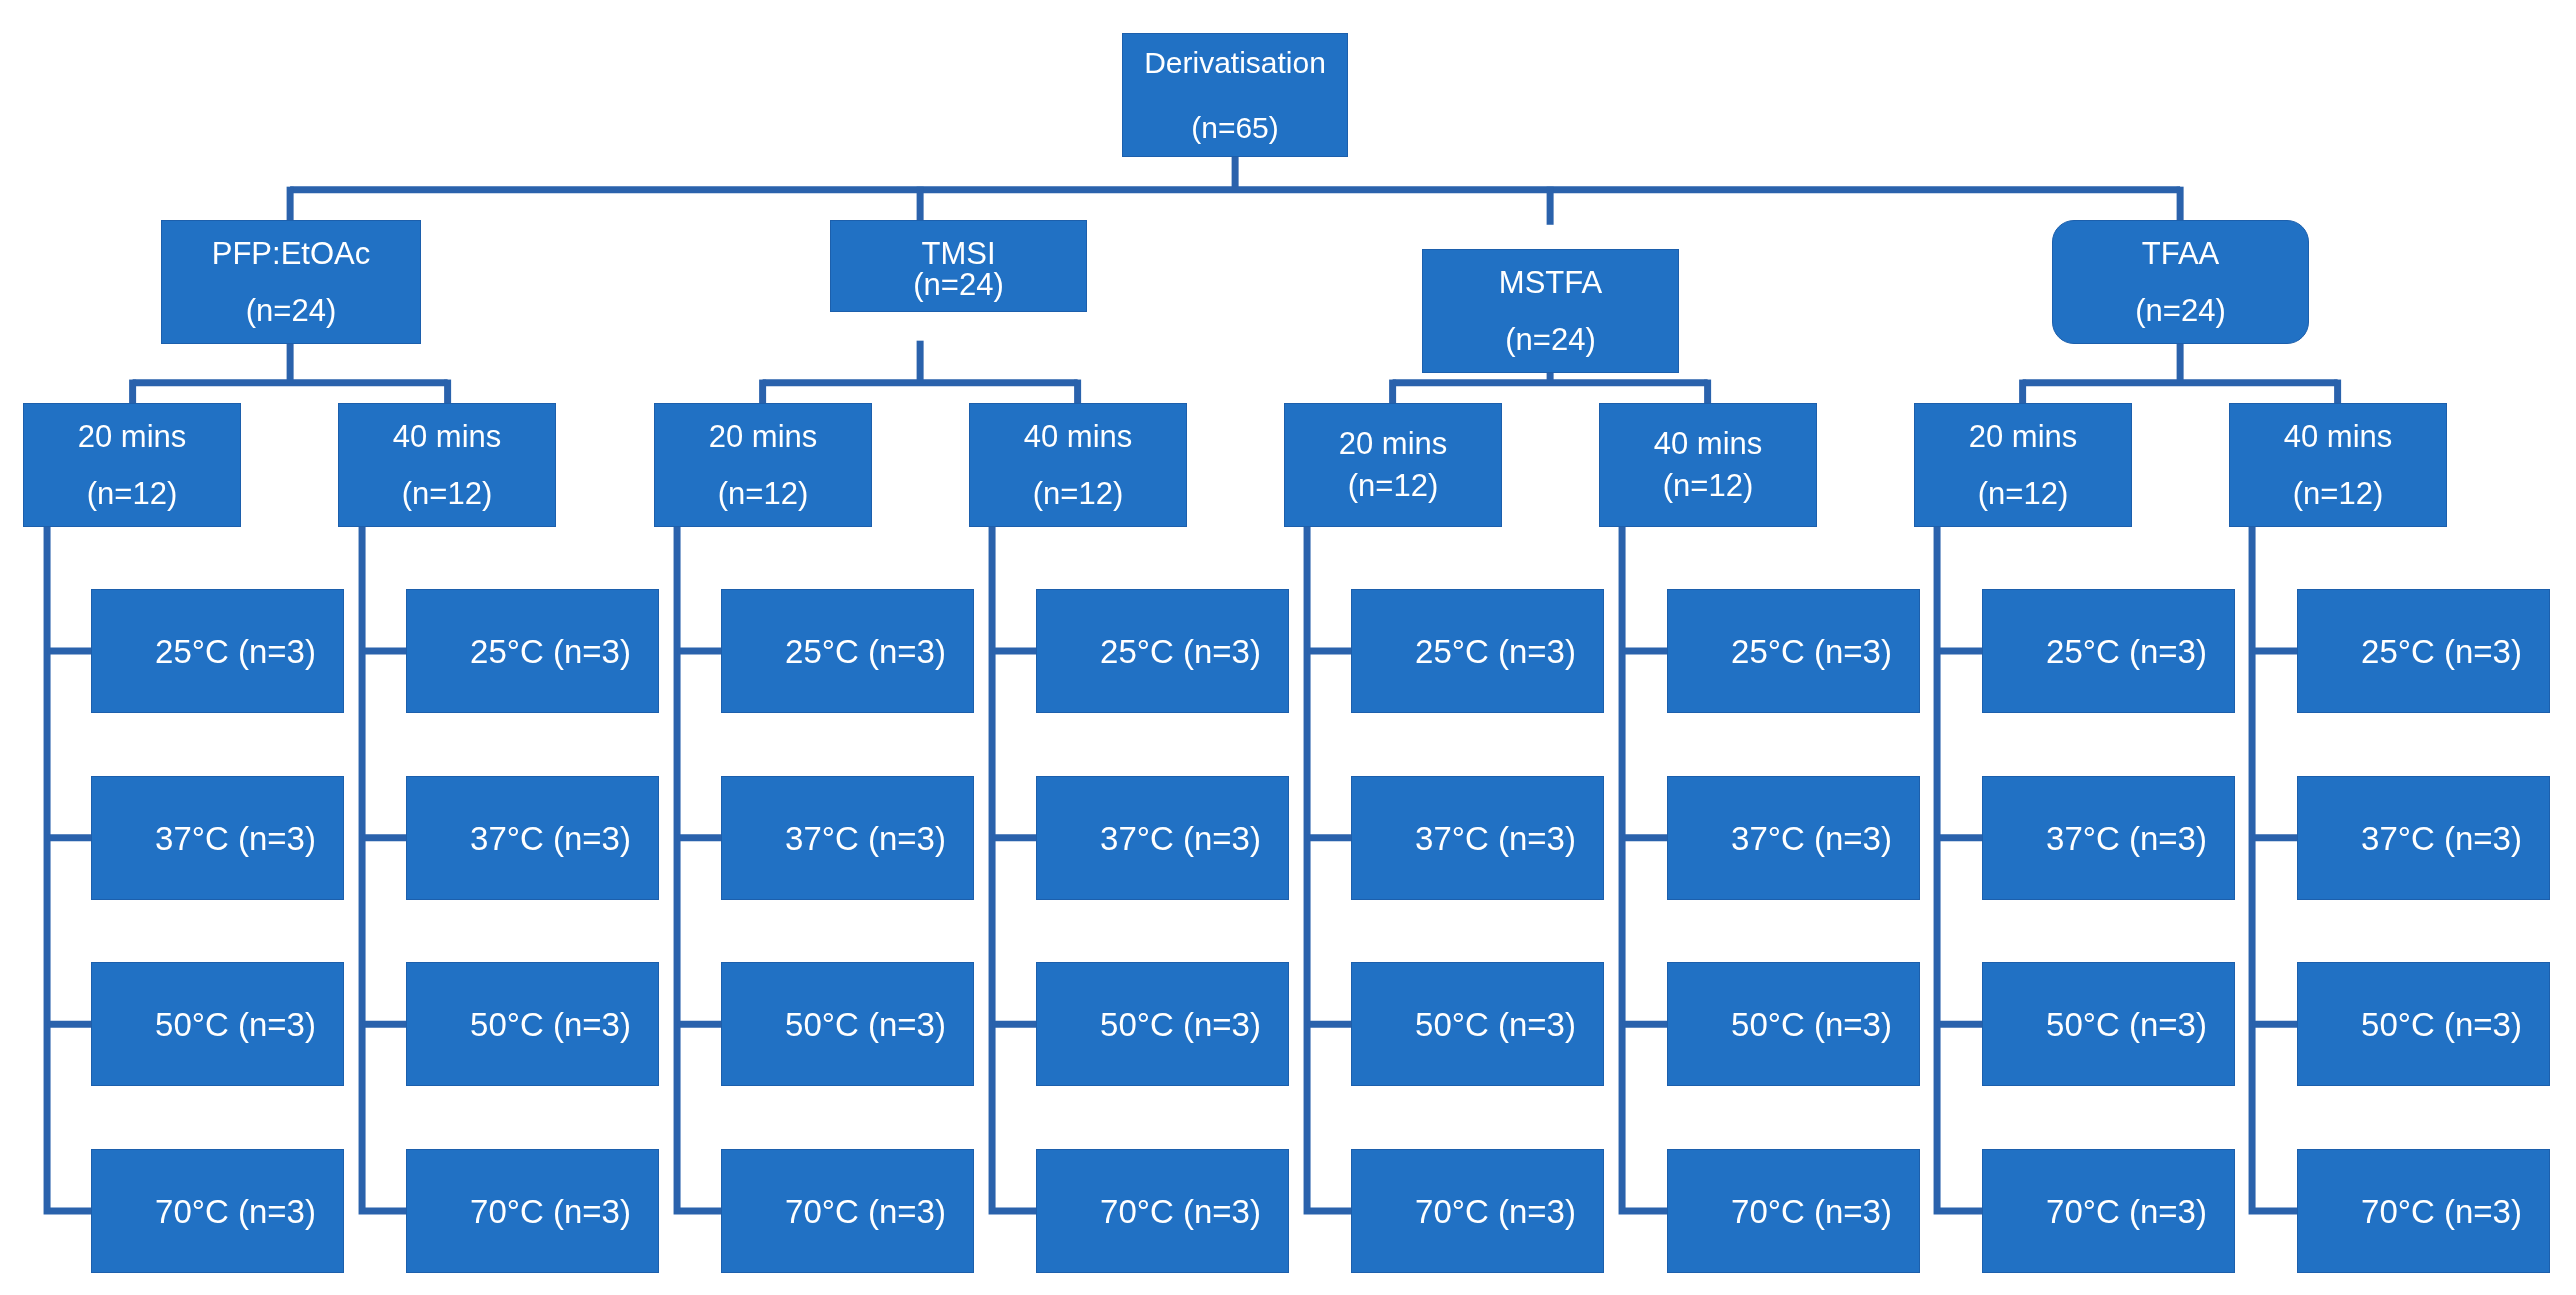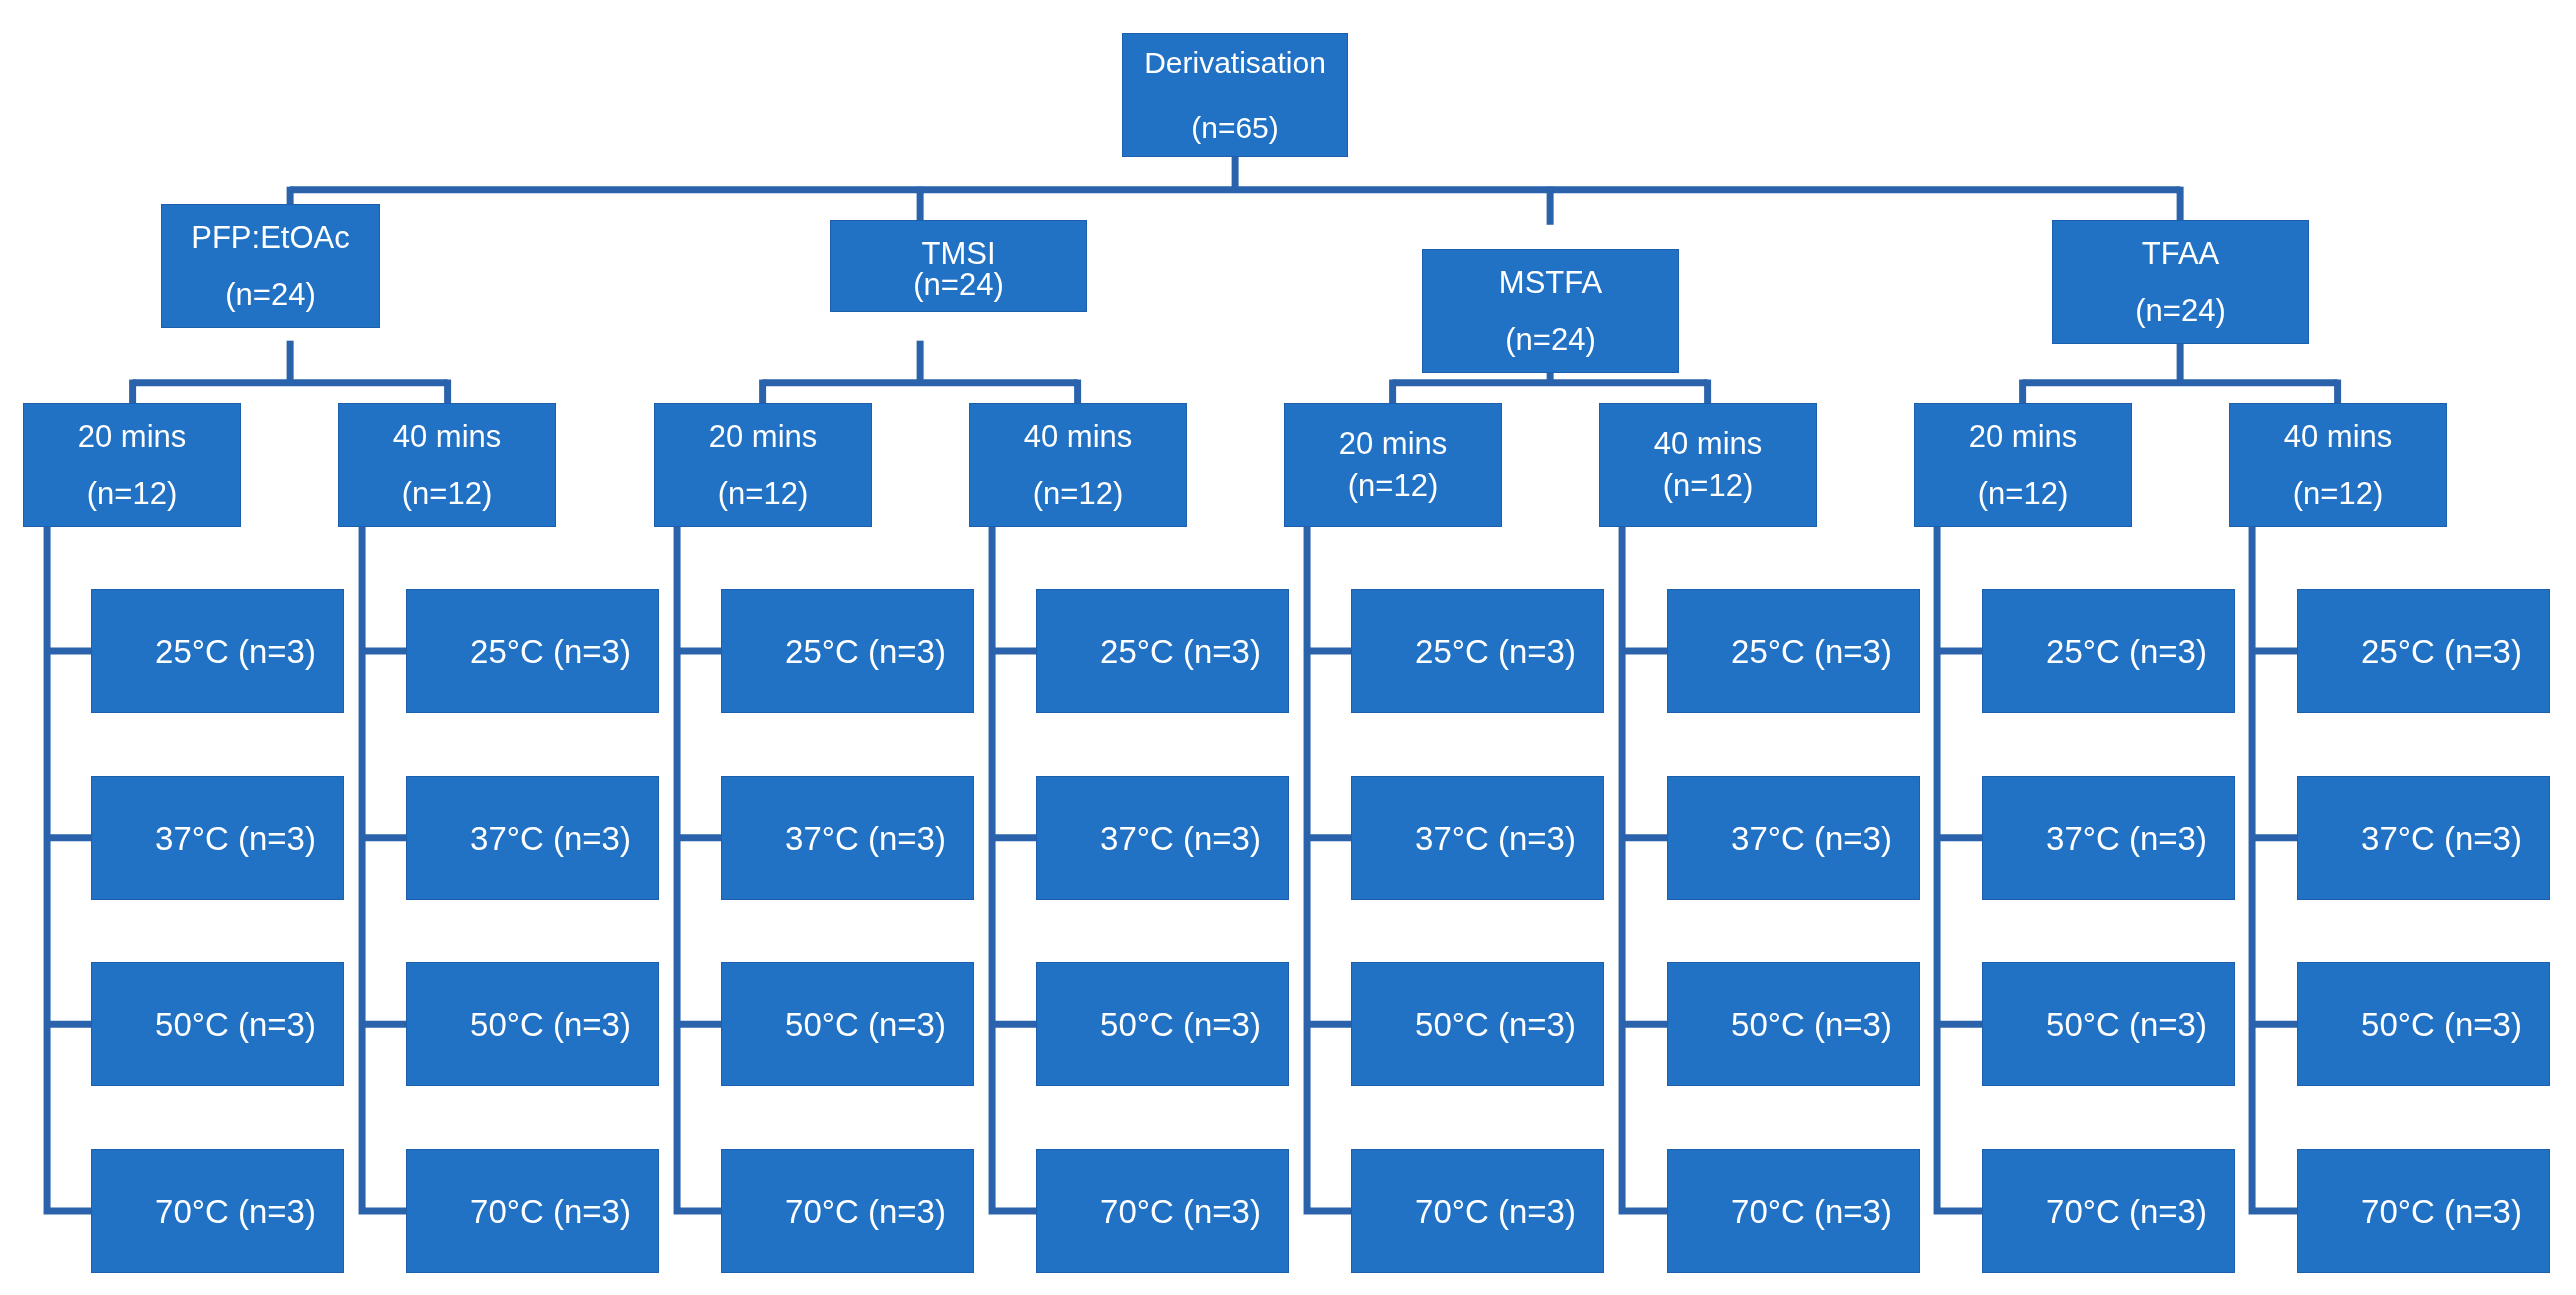--- a/index.html
+++ b/index.html
@@ -93,21 +93,21 @@
       <path d="M 2895 673 V 1557 H 2958" fill="none" stroke-width="9" class="conn"></path>
       <path d="M 2895 837 H 2958" fill="none" stroke-width="9" class="conn"></path>
       <path d="M 2895 1077 H 2958" fill="none" stroke-width="9" class="conn"></path>
       <path d="M 2895 1317 H 2958" fill="none" stroke-width="9" class="conn"></path>
     </svg>
 
 <div class="box root" style="left: 1122px; top: 33px; width: 226px; height: 124px;">
       <span>Derivatisation</span>
       <span>(n=65)</span>
     </div>
-    <div class="box reagent" style="left: 161px; top: 204px; width: 219px; height: 124px;">
+    <div class="box reagent" style="left: 161px; top: 220px; width: 260px; height: 124px;">
       <span>PFP:EtOAc</span>
       <span>(n=24)</span>
     </div>
     <div class="box time" style="left: 23px; top: 403px; width: 218px; height: 124px;">
       <span>20 mins</span>
       <span>(n=12)</span>
     </div>
     <div class="box temp" style="left: 91px; top: 589px; width: 253px; height: 124px;">
       <span>25°C (n=3)</span>
     </div>
@@ -201,21 +201,21 @@
     </div>
     <div class="box temp" style="left: 1667px; top: 776px; width: 253px; height: 124px;">
       <span>37°C (n=3)</span>
     </div>
     <div class="box temp" style="left: 1667px; top: 962px; width: 253px; height: 124px;">
       <span>50°C (n=3)</span>
     </div>
     <div class="box temp" style="left: 1667px; top: 1149px; width: 253px; height: 124px;">
       <span>70°C (n=3)</span>
     </div>
-    <div class="box reagent" style="left: 2052px; top: 220px; width: 257px; height: 124px;">
+    <div class="box reagent" style="left: 2052px; top: 220px; width: 257px; height: 124px; border-radius: 22px;">
       <span>TFAA</span>
       <span>(n=24)</span>
     </div>
     <div class="box time" style="left: 1914px; top: 403px; width: 218px; height: 124px;">
       <span>20 mins</span>
       <span>(n=12)</span>
     </div>
     <div class="box temp" style="left: 1982px; top: 589px; width: 253px; height: 124px;">
       <span>25°C (n=3)</span>
     </div>

